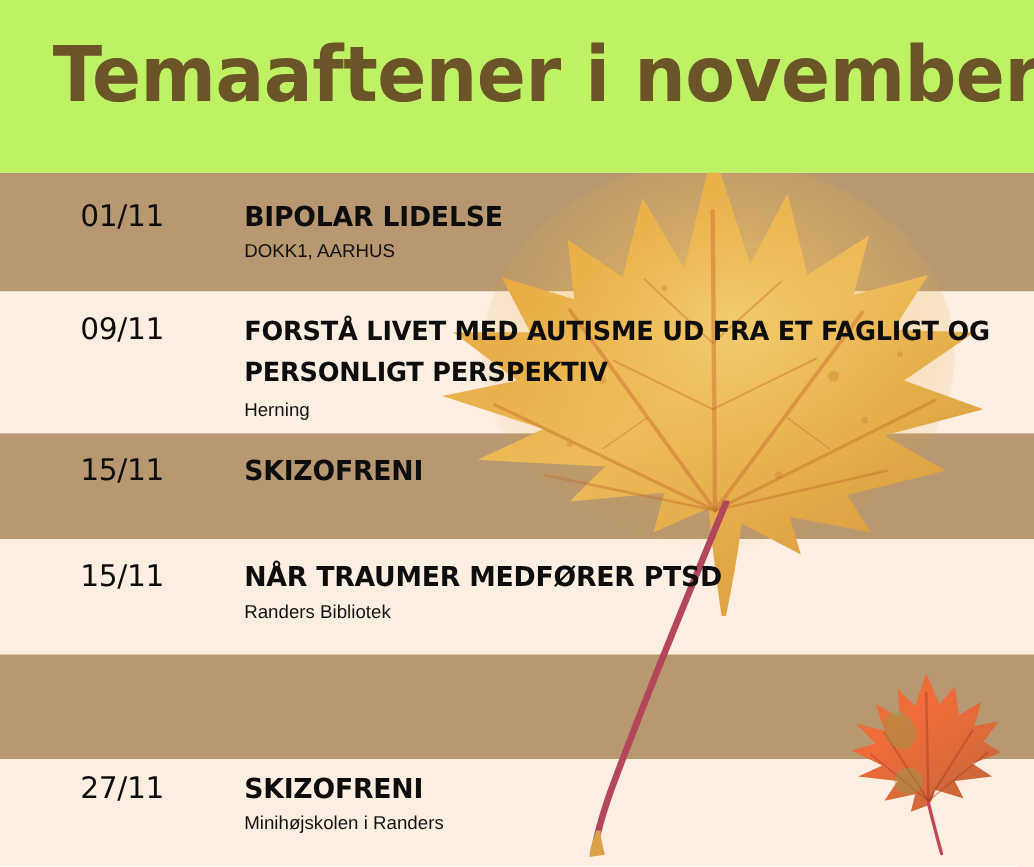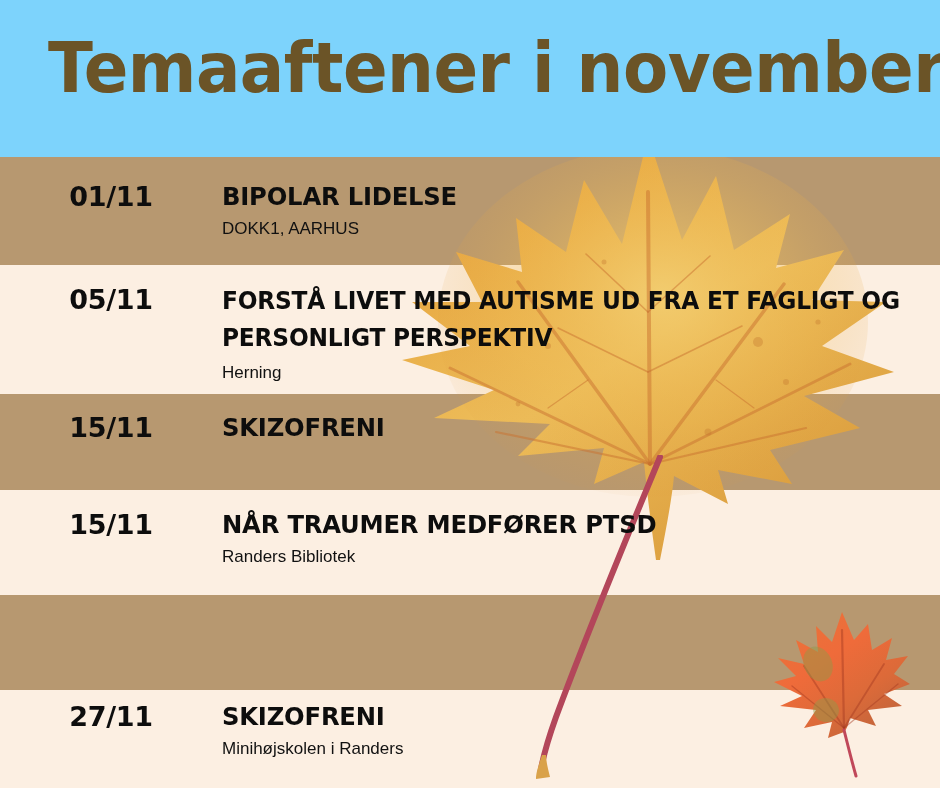--- a/index.html
+++ b/index.html
@@ -21,21 +21,21 @@
     overflow: hidden;
   }
 
   
   .header {
     position: absolute;
     left: 0;
     top: 0;
     width: 940px;
     height: 157px;
-    background: #7dd3fc;
+    background: #bef264;
     z-index: 5;
   }
   .poster-title {
     position: absolute;
     left: 48px;
     top: 26px;
     font-family: "DejaVu Sans", sans-serif;
     font-size: 70px;
     line-height: 84px;
     font-weight: 700;
@@ -99,21 +99,21 @@
     width: 940px;
     display: flex;
     align-items: flex-start;
   }
   .row-date {
     width: 222px;
     flex: 0 0 222px;
     text-align: center;
     font-family: "DejaVu Sans", sans-serif;
     font-size: 27px;
-    font-weight: 700;
+    font-weight: 400;
     letter-spacing: -0.3px;
     color: #0d0d0d;
     padding-top: 1px;
   }
   .row-body {
     flex: 1 1 auto;
     padding-right: 12px;
   }
   .row-event {
     font-family: "DejaVu Sans", sans-serif;
@@ -273,21 +273,21 @@
 
   <div class="rows">
       <div class="row" style="top: 180px;">
         <div class="row-date">01/11</div>
         <div class="row-body">
           <div class="row-event">BIPOLAR LIDELSE</div>
           <div class="row-venue">DOKK1, AARHUS</div>
         </div>
       </div>
       <div class="row" style="top: 283px;">
-        <div class="row-date">05/11</div>
+        <div class="row-date">09/11</div>
         <div class="row-body">
           <div class="row-event two-line">FORSTÅ LIVET MED AUTISME UD FRA ET FAGLIGT OG PERSONLIGT PERSPEKTIV</div>
           <div class="row-venue">Herning</div>
         </div>
       </div>
       <div class="row" style="top: 411px;">
         <div class="row-date">15/11</div>
         <div class="row-body">
           <div class="row-event">SKIZOFRENI</div>
         </div>

